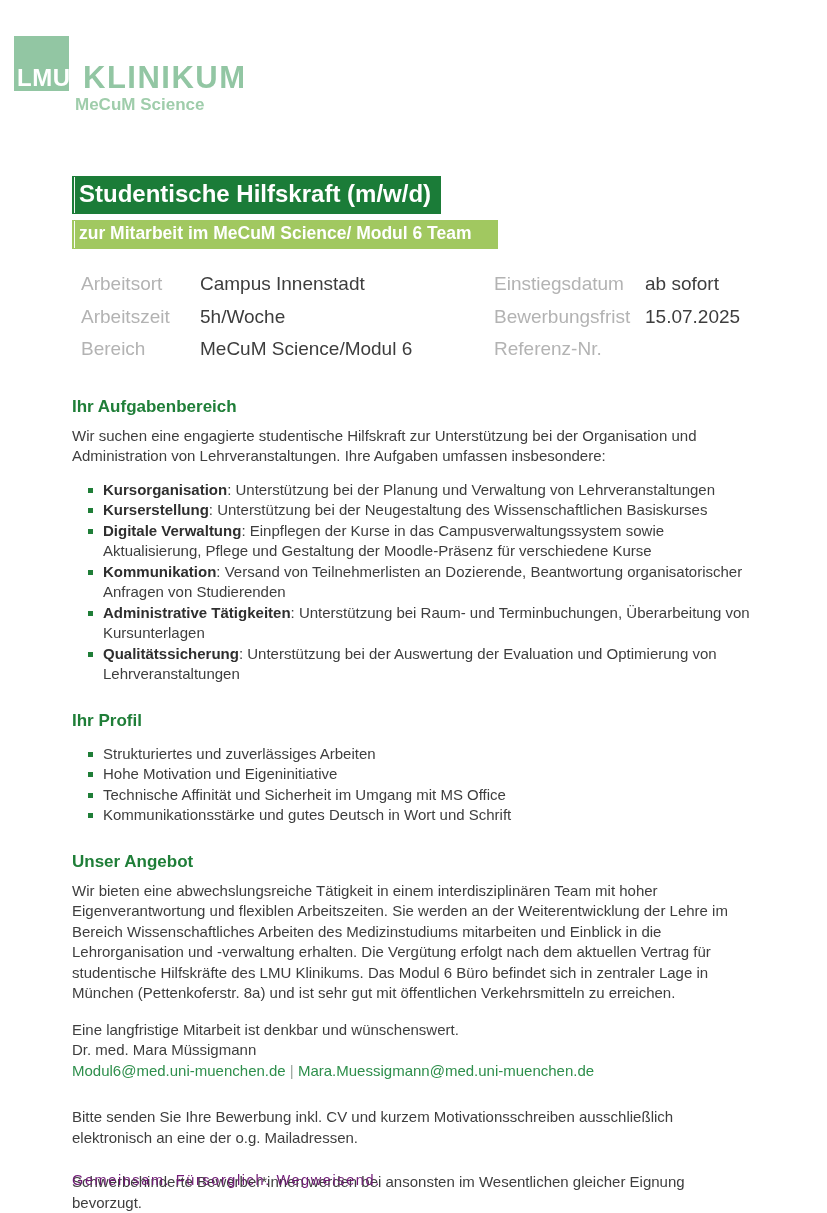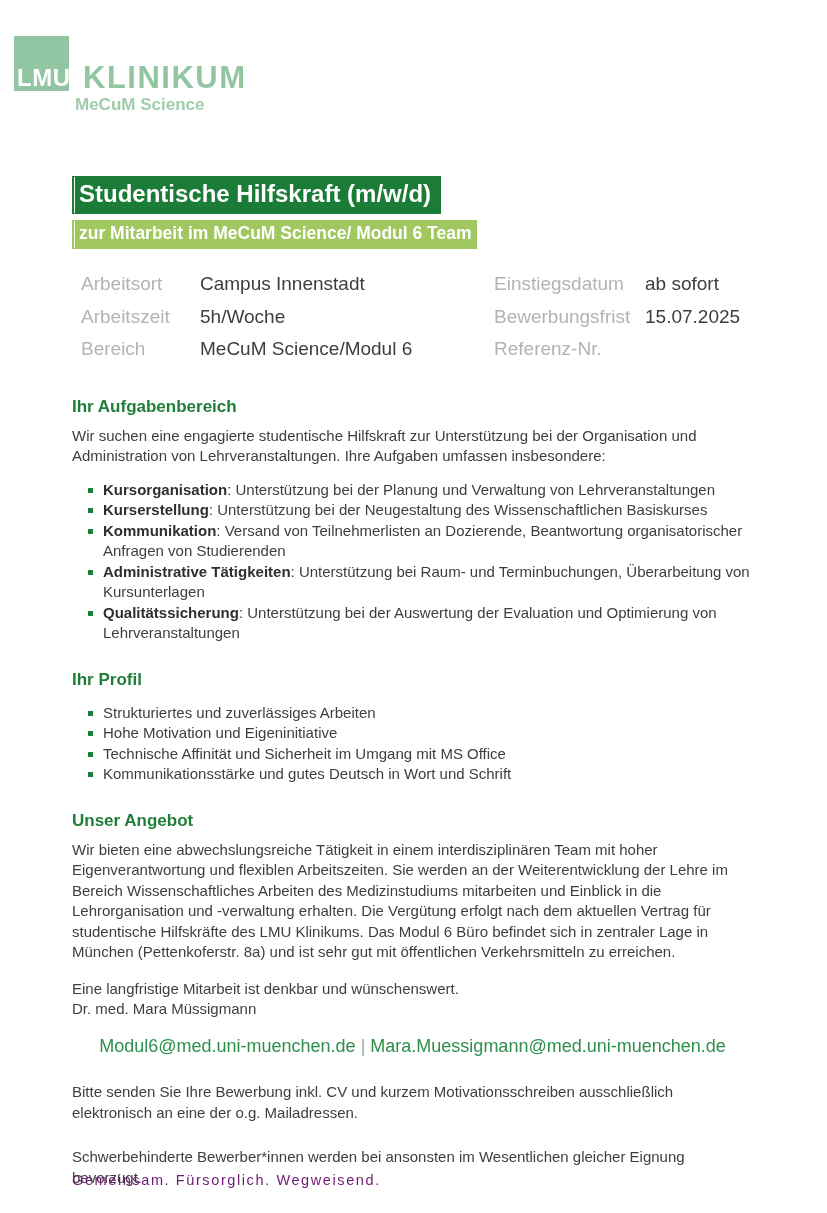--- a/index.html
+++ b/index.html
@@ -69,21 +69,21 @@
     background: rgba(255,255,255,0.95);
   }
   .title-banner {
     background: #1b7c38;
     font-size: 24px;
     padding: 4px 10px 6px 7px;
   }
   .subtitle-banner {
     background: #a1c860;
     font-size: 17.5px;
-    padding: 3px 5px 5px 7px;
+    padding: 3px 26px 5px 7px;
     margin-top: 6px;
   }
 
   
   .meta {
     display: flex;
     margin-top: 24px;
     padding-left: 9px;
     font-size: 19px;
   }
@@ -122,21 +122,21 @@
     content: "";
     position: absolute;
     left: 0; top: 8px;
     width: 5px; height: 5px;
     background: #1f7e38;
   }
   .term { font-weight: 700; color: #2f2f2f; }
 
   .note-text { margin-top: 16px; }
   .contact-name { margin-top: 0; }
-  .email-line { margin-top: 16px; font-size: 18px; line-height: 20.5px; text-align: center; }
+  .email-line { margin-top: 0; font-size: 15px; line-height: 20.5px; }
   .email-link {
     color: #2e8f4c;
     text-decoration: none;
     cursor: pointer;
   }
   .email-sep { color: #9aa59d; }
   .apply-note { margin-top: 26px; }
   .equality-note { margin-top: 24px; }
 
   
@@ -202,20 +202,21 @@
           <span class="meta-value"></span>
         </div>
       </div>
     </div>
 
     <h2 class="section-heading">Ihr Aufgabenbereich</h2>
     <p class="body-text">Wir suchen eine engagierte studentische Hilfskraft zur Unterstützung bei der Organisation und Administration von Lehrveranstaltungen. Ihre Aufgaben umfassen insbesondere:</p>
     <ul class="bullet-list">
       <li><span class="term">Kursorganisation</span><span>: Unterstützung bei der Planung und Verwaltung von Lehrveranstaltungen</span></li>
       <li><span class="term">Kurserstellung</span><span>: Unterstützung bei der Neugestaltung des Wissenschaftlichen Basiskurses</span></li>
+      <li><span class="term">Digitale Verwaltung</span><span>: Einpflegen der Kurse in das Campusverwaltungssystem sowie Aktualisierung, Pflege und Gestaltung der Moodle-Präsenz für verschiedene Kurse</span></li>
       <li><span class="term">Kommunikation</span><span>: Versand von Teilnehmerlisten an Dozierende, Beantwortung organisatorischer Anfragen von Studierenden</span></li>
       <li><span class="term">Administrative Tätigkeiten</span><span>: Unterstützung bei Raum- und Terminbuchungen, Überarbeitung von Kursunterlagen</span></li>
       <li><span class="term">Qualitätssicherung</span><span>: Unterstützung bei der Auswertung der Evaluation und Optimierung von Lehrveranstaltungen</span></li>
     </ul>
 
     <h2 class="section-heading">Ihr Profil</h2>
     <ul class="bullet-list">
       <li>Strukturiertes und zuverlässiges Arbeiten</li>
       <li>Hohe Motivation und Eigeninitiative</li>
       <li>Technische Affinität und Sicherheit im Umgang mit MS Office</li>

